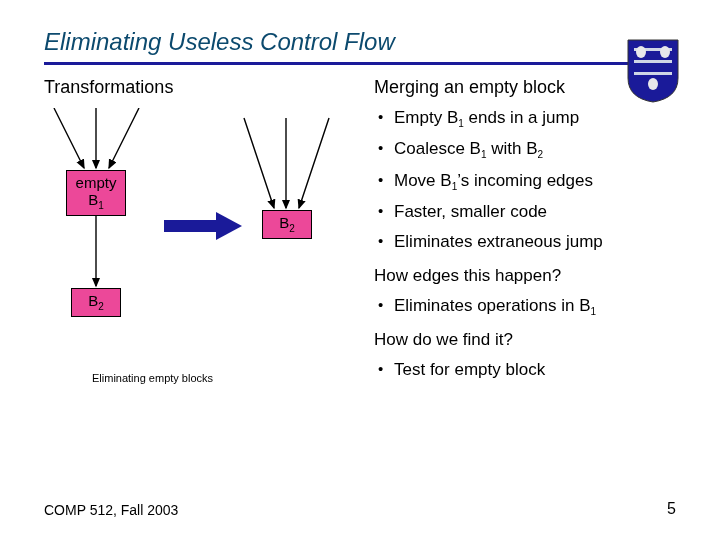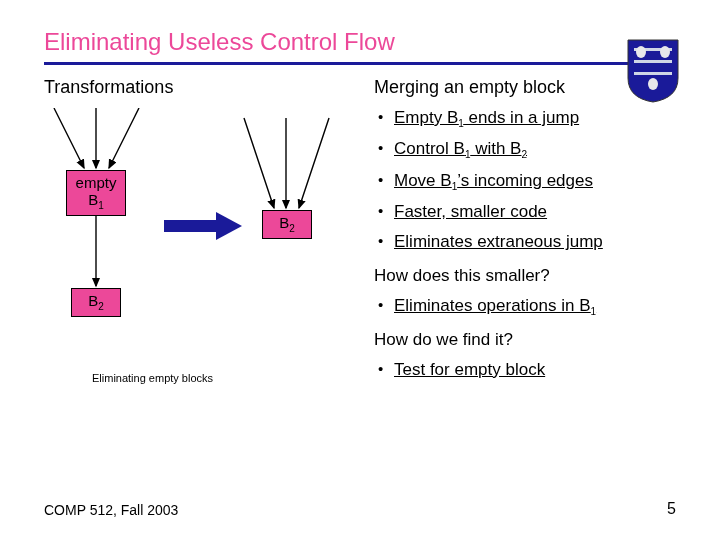--- a/index.html
+++ b/index.html
@@ -14,21 +14,22 @@
   }
   .slide {
     position: relative;
     width: 720px;
     height: 540px;
     box-sizing: border-box;
     padding: 28px 44px 24px 44px;
   }
   .title {
     font-size: 24px;
-    color: #ec4899;
+    font-style: italic;
+    color: #0c4a6e;
   }
   .hr {
     border: none;
     border-top: 3px solid #1a1a99;
     margin: 6px 0 12px 0;
   }
   .columns {
     display: flex;
     gap: 15px;
   }
@@ -61,21 +62,21 @@
   }
   .node.small { width: 50px; }
   .node.big { width: 60px; }
   .sub { font-size: 10px; vertical-align: sub; }
   .caption {
     font-size: 11px;
     text-align: left;
     margin-left: 48px;
     margin-top: 4px;
   }
-  .bullets { margin: 10px 0 14px 0; padding: 0; list-style: none; text-decoration: underline; }
+  .bullets { margin: 10px 0 14px 0; padding: 0; list-style: none; }
   .bullets li {
     position: relative;
     padding-left: 20px;
     margin: 10px 0;
     font-size: 17px;
   }
   .bullets li::before {
     content: "•";
     position: absolute;
     left: 4px;
@@ -172,34 +173,34 @@
     </div>
 
     <div class="right-col">
       <div class="right-heading">Merging an empty block</div>
 
       <ul class="bullets">
         <li>
           <span>Empty B</span><span class="sub">1</span><span> ends in a jump</span>
         </li>
         <li>
-          <span>Control B</span><span class="sub">1</span><span> with B</span><span class="sub">2</span>
+          <span>Coalesce B</span><span class="sub">1</span><span> with B</span><span class="sub">2</span>
         </li>
         <li>
           <span>Move B</span><span class="sub">1</span><span>’s incoming edges</span>
         </li>
         <li>
           <span>Faster, smaller code</span>
         </li>
         <li>
           <span>Eliminates extraneous jump</span>
         </li>
       </ul>
 
-      <div class="q">How does this smaller?</div>
+      <div class="q">How edges this happen?</div>
       <ul class="bullets" style="margin:4px 0 8px 0">
         <li>
           <span>Eliminates operations in B</span><span class="sub">1</span>
         </li>
       </ul>
 
       <div class="q">How do we find it?</div>
       <ul class="bullets" style="margin:4px 0">
         <li>Test for empty block</li>
       </ul>

